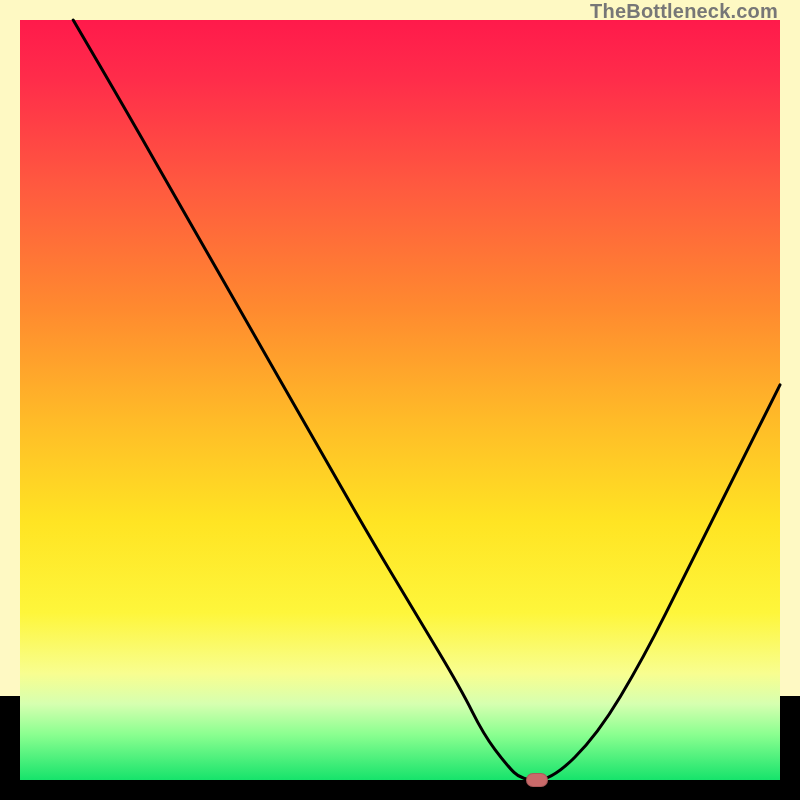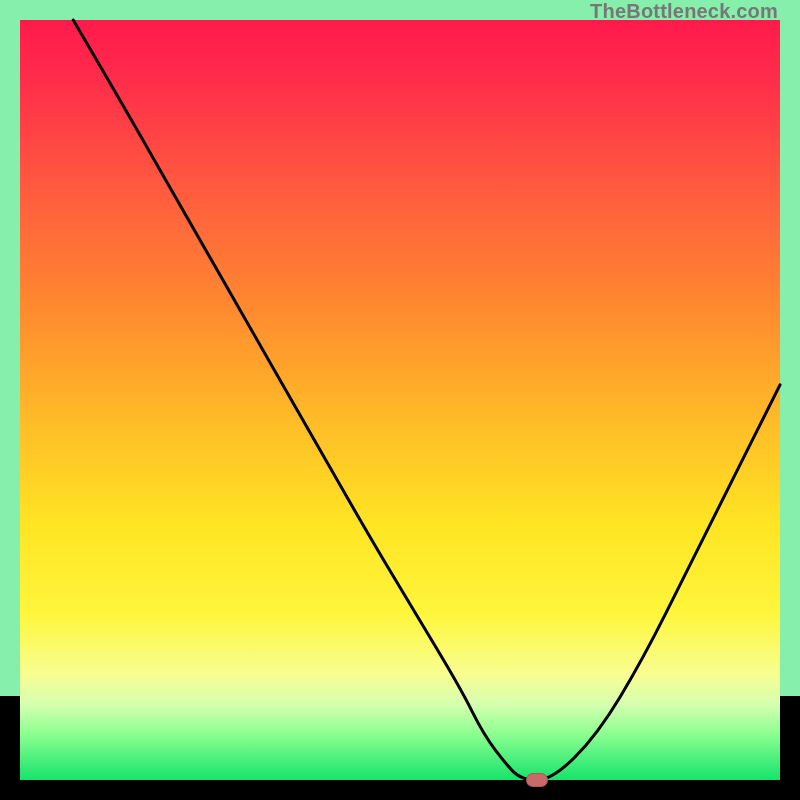--- a/index.html
+++ b/index.html
@@ -8,21 +8,21 @@
     width: 800px;
     height: 800px;
     overflow: hidden;
     background: #000;
     font-family: Arial, Helvetica, sans-serif;
   }
   .frame {
     position: relative;
     width: 800px;
     height: 696px;
-    background: #86efac;
+    background: #fef9c3;
   }
   .plot-area {
     position: absolute;
     left: 20px;
     top: 20px;
     width: 760px;
     height: 760px;
     
     background: linear-gradient(
       to bottom,

